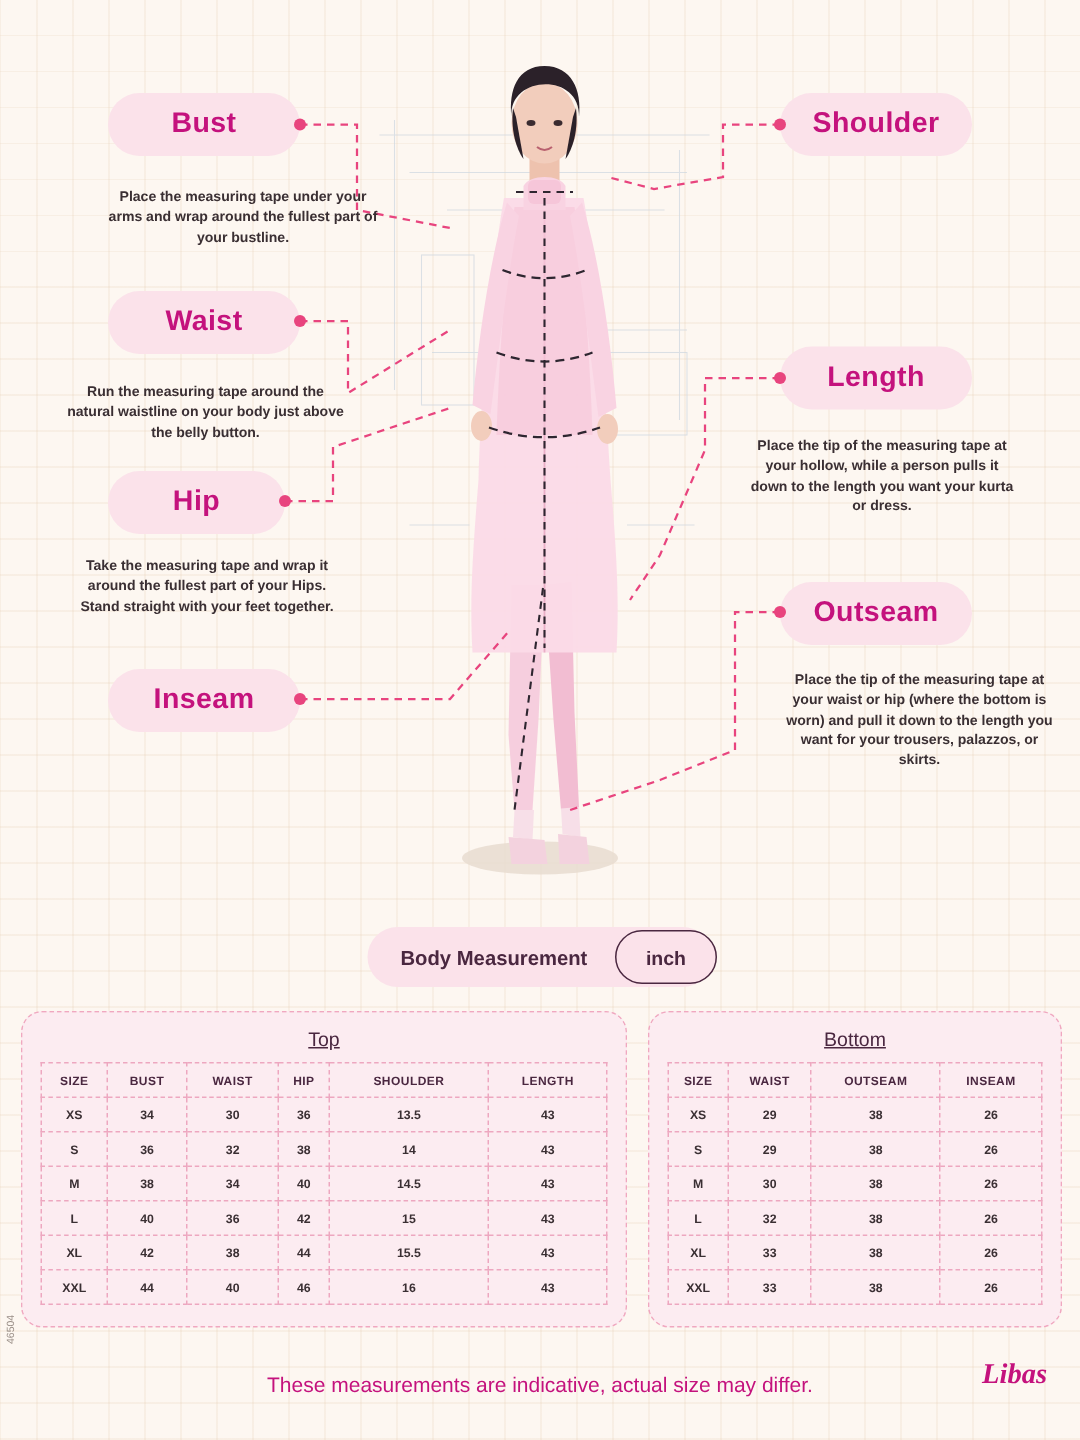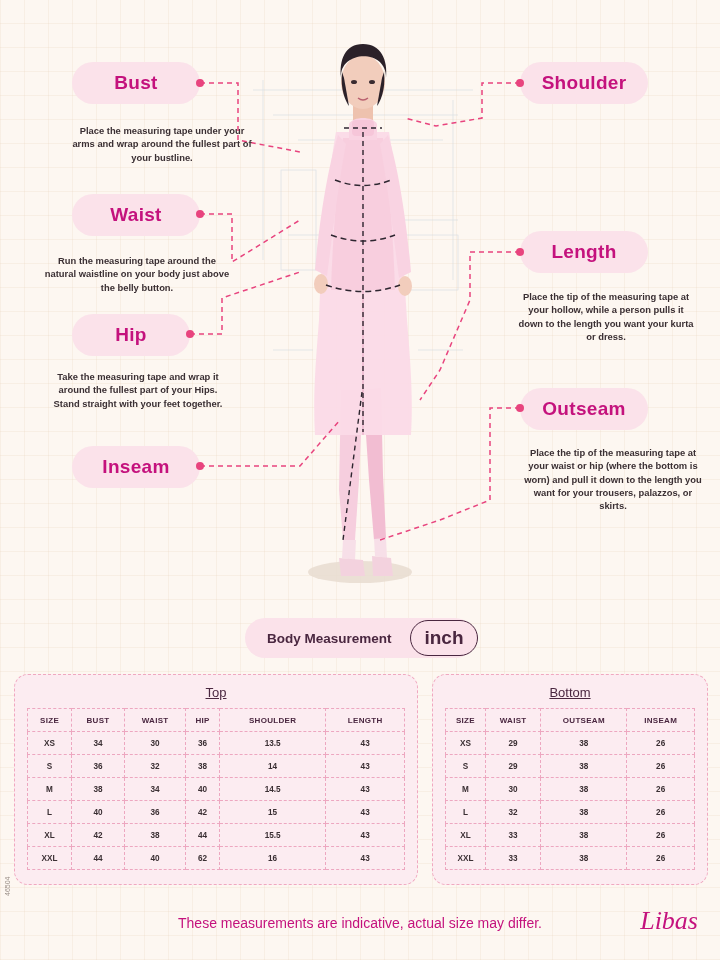--- a/index.html
+++ b/index.html
@@ -73,21 +73,21 @@
     font-size: 13.5px;
   }
   .bm-unit {
     position: absolute;
     left: 410px; top: 620px;
     width: 68px; height: 36px;
     border: 1.4px solid #4a2740;
     border-radius: 18px;
     background: #fbe2ea;
     display: flex; align-items: center; justify-content: center;
-    color: #4a2740; font-weight: bold; font-size: 19px;
+    color: #4a2740; font-weight: bold; font-size: 13px;
   }
 
   
   .table-card {
     position: absolute;
     background: #fcecf1;
     border: 1.4px dashed #f0a8c0;
     border-radius: 14px;
     padding: 10px 12px 14px;
   }
@@ -117,24 +117,24 @@
     left: 0; top: 915px; width: 720px;
     text-align: center;
     color: #c4127d;
     font-weight: normal;
     font-size: 14px;
   }
   .brand {
     position: absolute;
     right: 22px; top: 906px;
     color: #c4127d;
-    font-size: 26px;
+    font-size: 19px;
     font-style: italic;
     font-family: "Liberation Serif", serif;
-    font-weight: normal;
+    font-weight: bold;
   }
   .sidecode {
     position: absolute;
     left: 4px; top: 896px;
     font-size: 7px;
     color: #9a8f88;
     transform: rotate(-90deg);
     transform-origin: left top;
   }
 </style>
@@ -249,21 +249,21 @@
 
   <div class="pill" style="left:520px;top:62px;width:128px;height:42px;">
     <span>Shoulder</span>
   </div>
   <div class="dot" style="left:516px;top:79px;"></div>
 
   <div class="pill" style="left:520px;top:231px;width:128px;height:42px;">
     <span>Length</span>
   </div>
   <div class="dot" style="left:516px;top:248px;"></div>
-  <div class="desc" style="left:500px;top:290px;width:176px;margin-left:18px;">Place the tip of the measuring tape at your hollow, while a person pulls it down to the length you want your kurta or dress.</div>
+  <div class="desc" style="left:500px;top:290px;width:176px;">Place the tip of the measuring tape at your hollow, while a person pulls it down to the length you want your kurta or dress.</div>
 
   <div class="pill" style="left:520px;top:388px;width:128px;height:42px;">
     <span>Outseam</span>
   </div>
   <div class="dot" style="left:516px;top:404px;"></div>
   <div class="desc" style="left:496px;top:446px;width:186px;margin-left:24px;">Place the tip of the measuring tape at your waist or hip (where the bottom is worn) and pull it down to the length you want for your trousers, palazzos, or skirts.</div>
 
   <div class="bm-bar">
     <span>Body Measurement</span>
   </div>
@@ -322,21 +322,21 @@
           <td>42</td>
           <td>38</td>
           <td>44</td>
           <td>15.5</td>
           <td>43</td>
         </tr>
         <tr>
           <td>XXL</td>
           <td>44</td>
           <td>40</td>
-          <td>62</td>
+          <td>46</td>
           <td>16</td>
           <td>43</td>
         </tr>
       </tbody>
     </table>
   </div>
 
   <div class="table-card" style="left:432px;top:674px;width:276px;">
     <div class="table-title">Bottom</div>
     <table>

